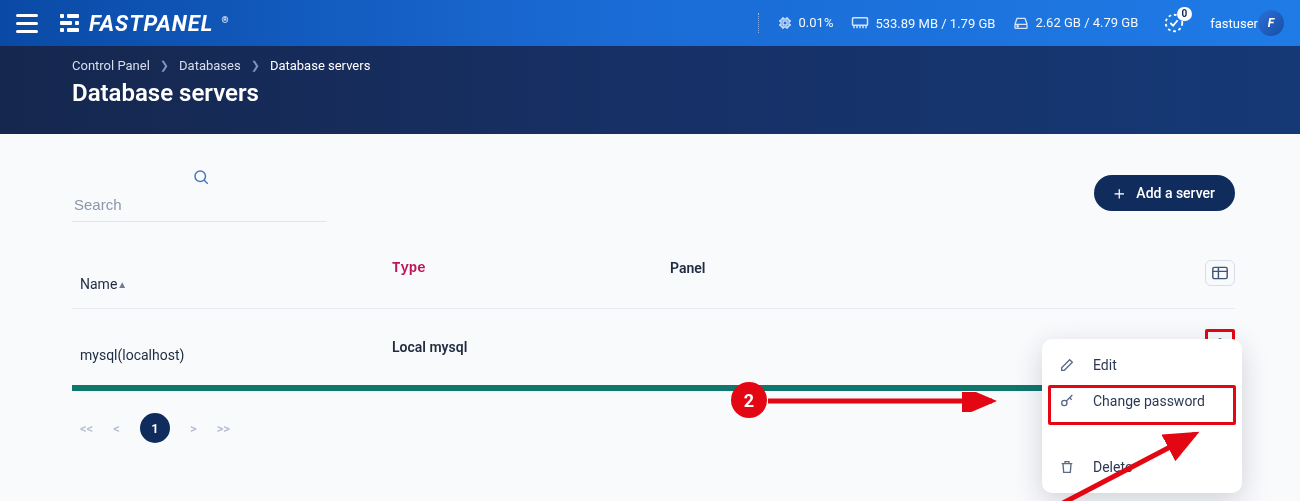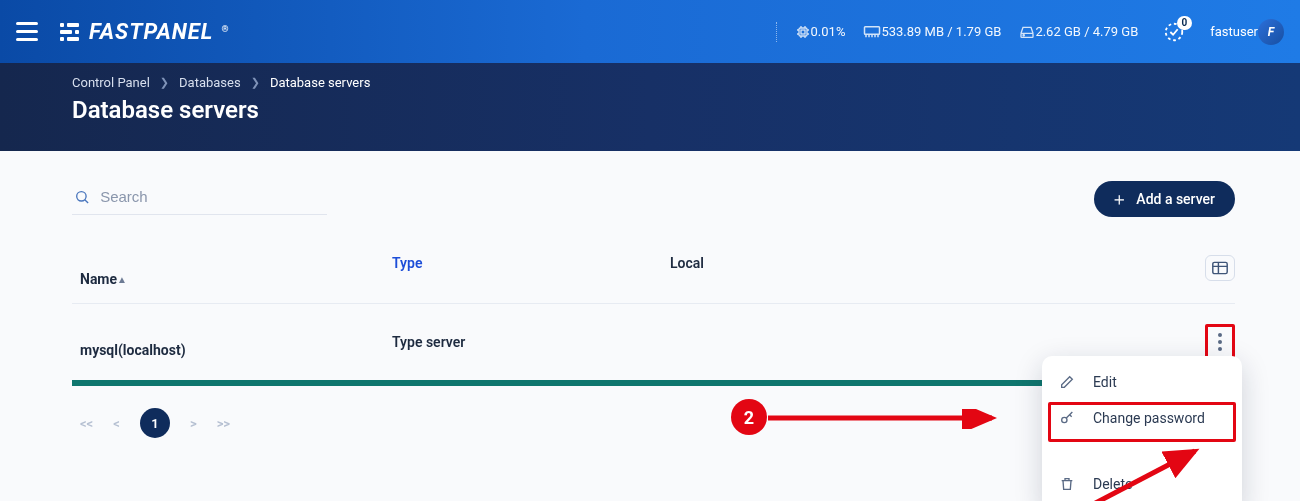--- a/index.html
+++ b/index.html
@@ -1,37 +1,37 @@
 <!DOCTYPE html>
 <html><head>
 <meta charset="utf-8">
 <style>
   * { box-sizing: border-box; margin: 0; padding: 0; }
   html, body { width: 1300px; height: 501px; font-family: -apple-system, BlinkMacSystemFont, "Segoe UI", Roboto, Arial, sans-serif; background: #f9fafc; overflow: hidden; }
 
   
   .topbar {
-    height: 63px;
+    height: 46px;
     background: linear-gradient(90deg, #0a4aa6 0%, #1a6ad4 45%, #1f7be6 100%);
     display: flex;
     align-items: center;
     padding: 0 16px;
     color: #fff;
     font-size: 13px;
   }
   .hamburger { display: flex; flex-direction: column; gap: 5px; cursor: pointer; margin-right: 22px; }
   .hamburger span { width: 22px; height: 3px; background: #fff; border-radius: 2px; }
   .brand { display: flex; align-items: center; gap: 6px; font-weight: 700; font-style: italic; font-size: 22px; letter-spacing: 1px; }
   .brand-pre { display: flex; flex-direction: column; gap: 3px; margin-right: 4px;}
   .brand-pre .r { display:flex; gap:3px; }
   .brand-pre .d { width:4px; height:4px; background:#fff; border-radius:1px; }
   .brand-pre .b { width:12px; height:4px; background:#fff; border-radius:1px;}
   .brand sup { font-size: 9px; font-style: normal; margin-left: 2px; margin-top: -6px;}
   .topbar .spacer { flex: 1; }
-  .stat { display: flex; align-items: center; margin-left: 18px; opacity: .95;}
+  .stat { display: flex; gap: 6px; margin-left: 18px; opacity: .95;}
   .stat-ico { opacity:.85; }
   .sep-dots { width: 1px; height: 20px; border-right: 1px dotted rgba(255,255,255,.5); margin-left: 18px; }
   .bell-wrap { position: relative; margin-left: 22px; width: 28px; height: 28px; display:flex; align-items:center; justify-content:center; }
   .bell-badge { position:absolute; top:-2px; right:-4px; background:#fff; color:#0a2c54; border-radius: 8px; font-size:10px; font-weight:700; padding: 0 5px; line-height:14px;}
   .user { margin-left: 22px; display:flex; align-items:center; }
   .avatar { width:26px; height:26px; border-radius:50%; background: linear-gradient(135deg,#2c6fd9,#174fa2); display:flex; align-items:center; justify-content:center; font-size:12px; font-weight:700; font-style:italic;}
 
   
   .subheader {
     height: 88px;
@@ -40,31 +40,31 @@
     padding: 12px 0 0 72px;
   }
   .crumbs { font-size: 13px; display:flex; align-items:center; gap:10px; color:#d7dfee;}
   .crumbs .chev { color:#7f93b8; font-size:11px;}
   .crumbs .last { color:#fff;}
   .page-title { font-size: 24px; font-weight: 600; margin-top: 6px; color:#fff;}
 
   
   .content { padding: 30px 65px 0 72px; position: relative;}
   .toolbar { display:flex; align-items:center; }
-  .search { display:flex; align-items:center; gap:10px; width: 255px; border-bottom: 1px solid #e1e5ee; padding: 4px 0 8px 2px; color:#6d7b94;}
+  .search { display:flex; align-items:center; gap:10px; width: 255px; border-bottom: 1px solid #e1e5ee; padding: 4px 0 8px 2px; color:#6d7b94;flex-direction:column;}
   .search input { border:none; outline:none; font-size:15px; color:#2b3a52; background:transparent; width:100%;}
   .search input::placeholder { color:#8a96ac;}
   .toolbar .spacer { flex:1;}
   .add-btn { background:#0f2c5c; color:#fff; border-radius:22px; padding: 10px 20px 10px 16px; font-size:14px; font-weight:500; display:flex; align-items:center; gap:8px; cursor:pointer;}
   .add-btn .plus { font-size:18px; line-height:14px; font-weight:400;}
 
   .table-head { display:flex; padding: 38px 0 16px 8px; border-bottom:1px solid #e7ebf2;}
-  .col-name { width: 312px; font-size:14px; color:#1e2b40; font-weight:700; display:flex; align-items:center; margin-top:16px;}
+  .col-name { width: 312px; font-size:14px; color:#1e2b40; font-weight:400; display:flex; align-items:center; margin-top:16px;}
   .sort-caret { font-size:10px; color:#6d7b94;}
-  .col-type { width: 278px; font-size:14px; color:#1d4ed8; font-weight:600;}
+  .col-type { width: 278px; font-size:14px; color:#be185d; font-weight:600;font-family:Liberation Mono, monospace;}
   .col-host { flex:1; font-size:14px; color:#1e2b40; font-weight:600;}
   .col-act  { width: 40px; display:flex; justify-content:flex-end;}
   .grid-ico-btn { width:30px; height:26px; border:1px solid #d7deea; border-radius:6px; display:flex; align-items:center; justify-content:center; color:#3f5578; cursor:pointer;}
 
   .table-row { display:flex; padding: 20px 0 20px 8px; border-bottom:6px solid #0f766e; font-size:14px; color:#2b3a52; align-items:center;}
   .table-row .col-act { display:flex; justify-content:flex-end;}
   .more-btn { width:30px; height:36px; display:flex; align-items:center; justify-content:center; cursor:pointer; border:3px solid #e30613; border-radius:2px;}
   .more-dots { display:flex; flex-direction:column; gap:3px;}
   .more-dots span { width:4px; height:4px; border-radius:50%; background:#5a6a85;}
 
@@ -189,34 +189,34 @@
       <span>Add a server</span>
     </div>
   </div>
 
   <div class="table-head">
     <div class="col-name">
       <span>Name</span>
       <span class="sort-caret">▲</span>
     </div>
     <div class="col-type">Type</div>
-    <div class="col-host">Local</div>
+    <div class="col-host">Panel</div>
     <div class="col-act">
       <div class="grid-ico-btn">
         <svg width="16" height="14" viewBox="0 0 20 16" fill="none" stroke="#3f5578" stroke-width="1.8">
             <rect x="1" y="1" width="18" height="14" rx="2"></rect>
             <path d="M1 6h18M8 1v14"></path>
           </svg>
       </div>
     </div>
   </div>
 
   <div class="table-row">
     <div class="col-name">mysql(localhost)</div>
-    <div class="col-host">Type server</div>
+    <div class="col-host">Local mysql</div>
     <div class="col-act">
       <div class="more-btn">
         <div class="more-dots">
             <span></span>
             <span></span>
             <span></span>
           </div>
       </div>
     </div>
   </div>

